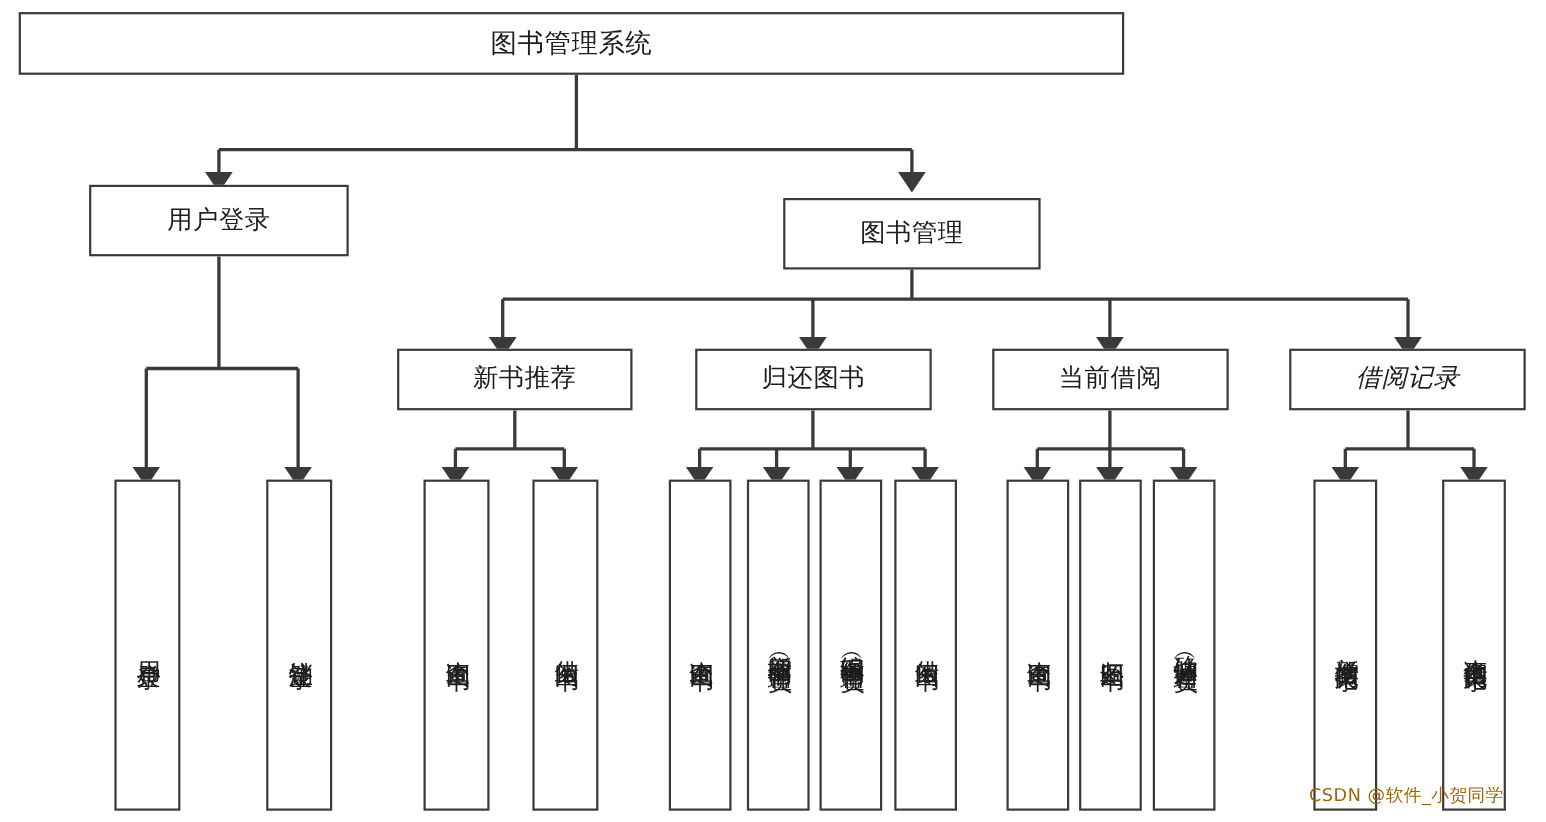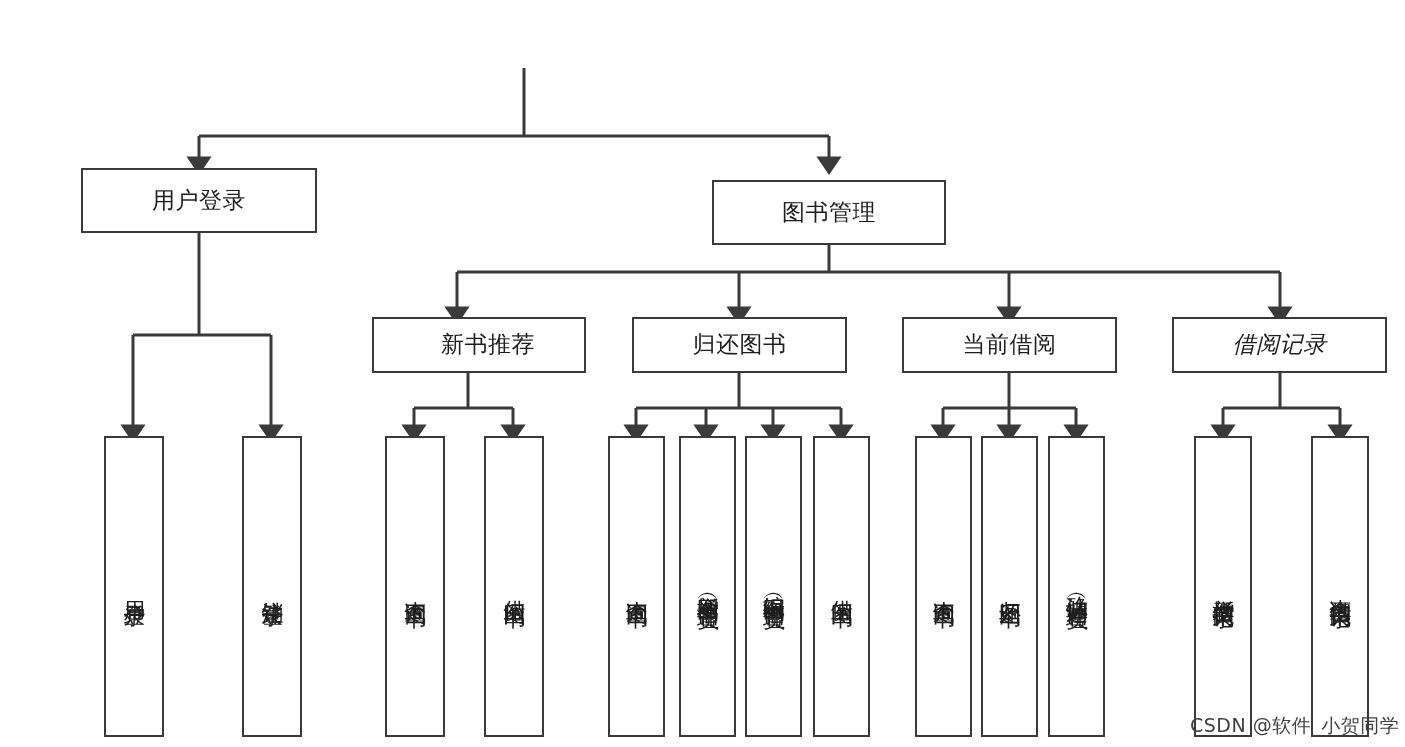--- a/index.html
+++ b/index.html
@@ -59,22 +59,22 @@
     writing-mode: vertical-rl;
     text-orientation: upright;
     font-size: 22px;
     line-height: 1.22;
     letter-spacing: 2px;
     max-height: 100%;
     text-align: center;
   }
   .watermark {
     position: absolute;
-    color: #404040;
-    font-size: 19px;
+    color: #a16207;
+    font-size: 16px;
     white-space: nowrap;
     letter-spacing: 0.5px;
     pointer-events: none;
   }
 </style>
 </head>
 <body>
 
 <div id="canvas">
 
@@ -121,29 +121,32 @@
       <path d="M1009,408 L1009,428" marker-end="url(#arrow)"></path>
       <path d="M1076,408 L1076,428" marker-end="url(#arrow)"></path>
 
       <path d="M1280,373 L1280,408"></path>
       <path d="M1223,408 L1340,408"></path>
       <path d="M1223,408 L1223,428" marker-end="url(#arrow)"></path>
       <path d="M1340,408 L1340,428" marker-end="url(#arrow)"></path>
     </g>
   </svg>
 
+  <div class="node horiz root" style="left:17px; top:11px; width:1005px; height:57px;">
+    <span class="node-label">图书管理系统</span>
+  </div>
 
   <div class="node horiz" style="left:81px; top:168px; width:236px; height:65px;">
     <span class="node-label">用户登录</span>
   </div>
   <div class="node horiz" style="left:712px; top:180px; width:234px; height:65px;">
     <span class="node-label">图书管理</span>
   </div>
 
-  <div class="node horiz" style="left:372px; top:317px; width:214px; height:56px;padding-left:18px;">
+  <div class="node horiz" style="left:361px; top:317px; width:214px; height:56px;padding-left:18px;">
     <span class="node-label">新书推荐</span>
   </div>
   <div class="node horiz" style="left:632px; top:317px; width:215px; height:56px;">
     <span class="node-label">归还图书</span>
   </div>
   <div class="node horiz" style="left:902px; top:317px; width:215px; height:56px;align-items:center;">
     <span class="node-label">当前借阅</span>
   </div>
   <div class="node horiz" style="left:1172px; top:317px; width:215px; height:56px;font-style:italic;">
     <span class="node-label">借阅记录</span>

